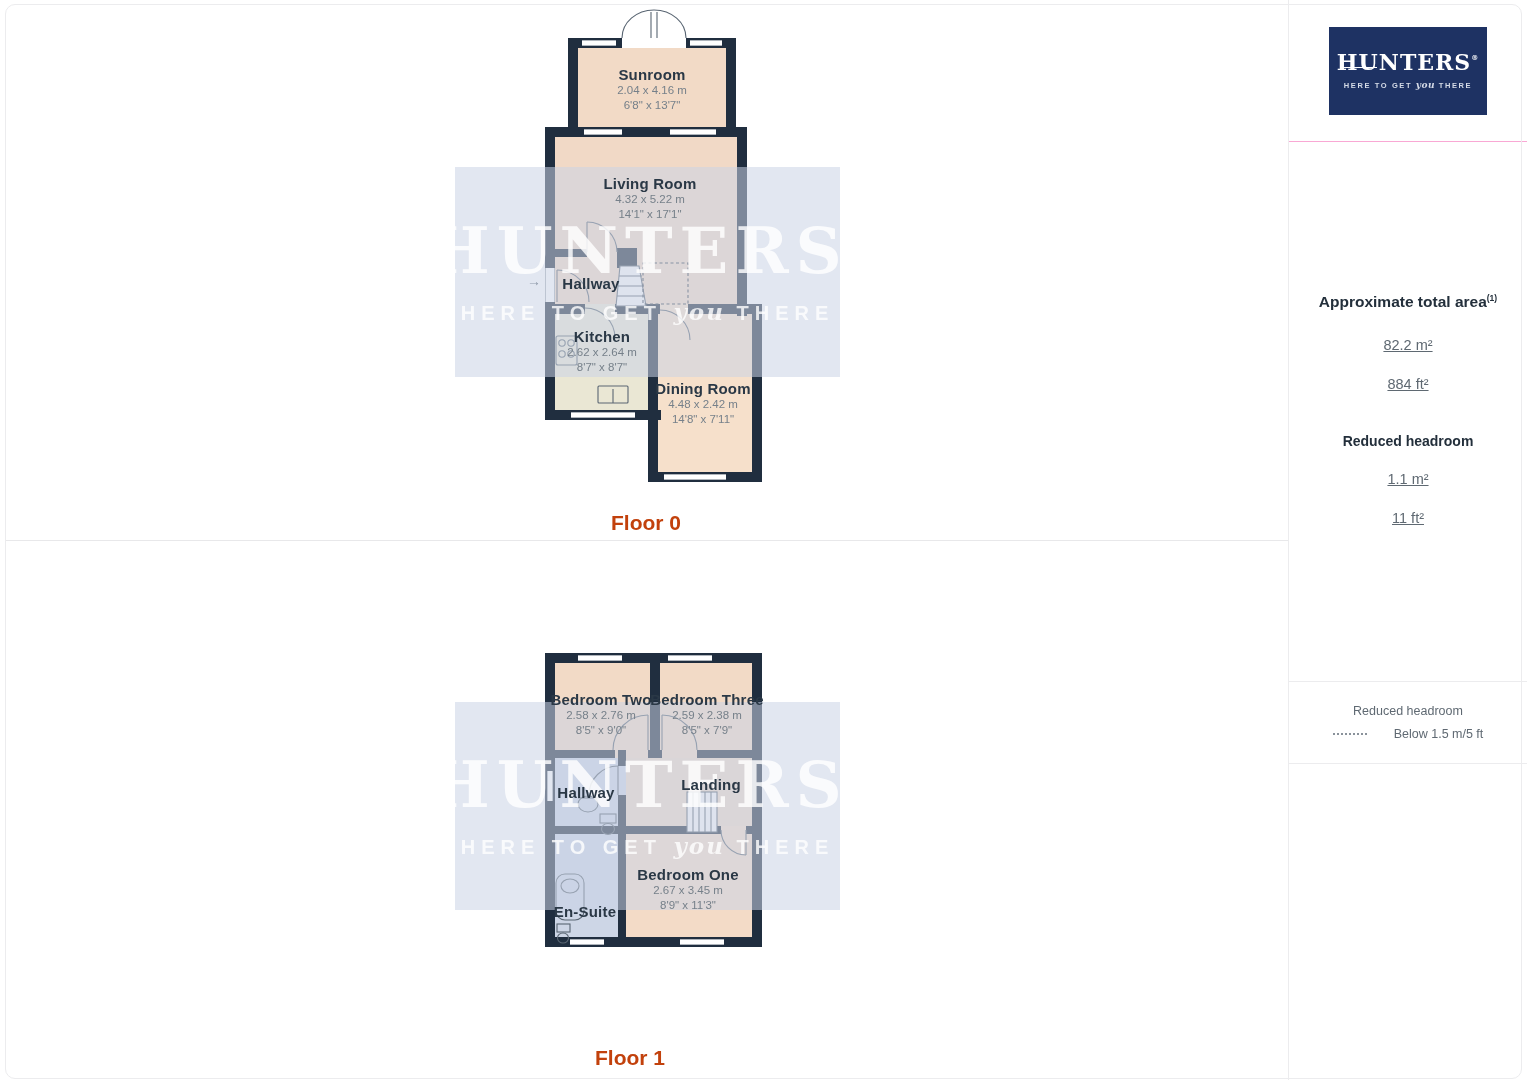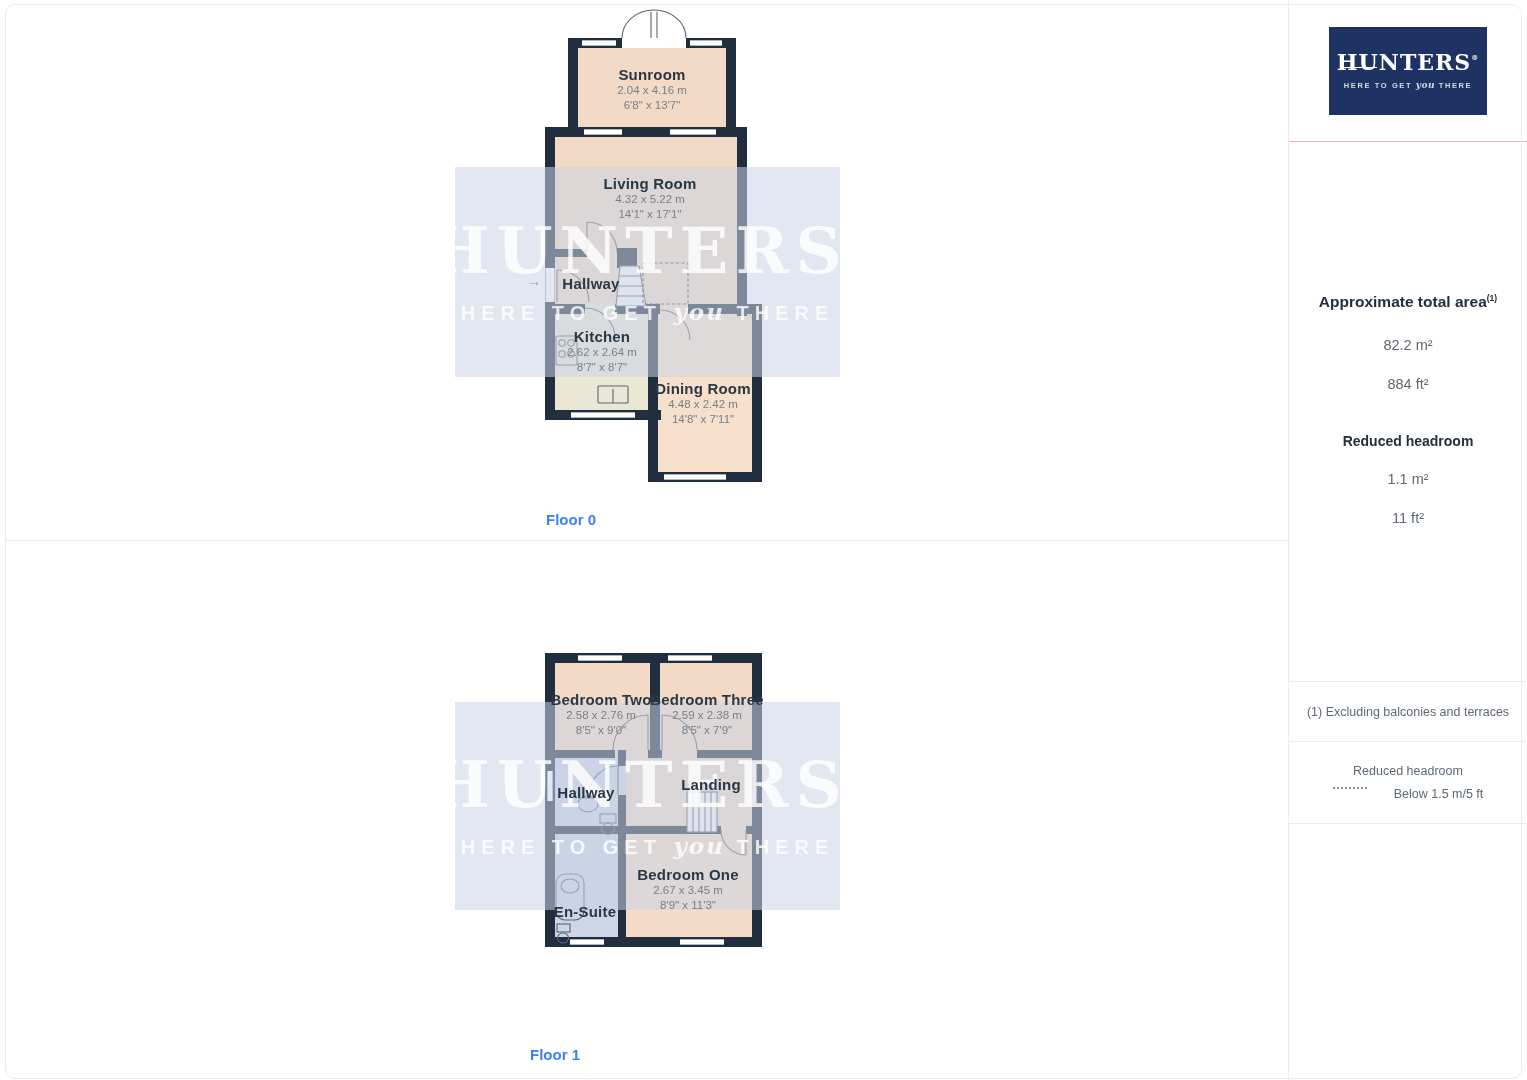--- a/index.html
+++ b/index.html
@@ -23,46 +23,46 @@
       align-items:center;justify-content:center;gap:15px;}
   .wm-title{font-family:"DejaVu Serif", serif;font-weight:bold;font-size:64px;letter-spacing:7px;
             color:rgba(255,255,255,0.82);line-height:1;white-space:nowrap;}
   .wm-reg{font-size:17px;vertical-align:28px;letter-spacing:0;}
   .wm-tag{font-size:20px;letter-spacing:6px;color:rgba(255,255,255,0.8);white-space:nowrap;font-weight:bold;}
   .wm-tag em{font-family:"DejaVu Serif", serif;font-size:23px;letter-spacing:2px;text-transform:lowercase;}
 
   .rlabel{position:absolute;z-index:7;text-align:center;color:#2a3846;}
   .rname{font-weight:bold;font-size:15px;letter-spacing:.2px;}
   .rdim{font-size:11.5px;color:#76808a;line-height:1.3;}
-  .floor-label{position:absolute;z-index:7;width:200px;text-align:left;font-weight:bold;font-size:15px;color:#3b82f6;}
+  .floor-label{position:absolute;z-index:7;width:200px;text-align:center;font-weight:bold;font-size:21px;color:#c2410c;}
   .entry-arrow{position:absolute;z-index:5;font-size:14px;color:#4a5763;}
 
   
   .sidebar{position:absolute;left:1288px;top:0;width:239px;height:1080px;border-left:1px solid #ececee;
            box-sizing:border-box;background:#fff;z-index:9;}
   .sec{box-sizing:border-box;display:flex;flex-direction:column;align-items:center;justify-content:center;}
   .sec-logo{height:142px;border-bottom:1px solid #f9a8d4;}
   .logo-box{position:relative;width:158px;height:88px;background:#1e3263;display:flex;flex-direction:column;
             align-items:center;justify-content:center;gap:7px;}
   .logo-title{font-family:"DejaVu Serif", serif;font-weight:bold;font-size:22px;letter-spacing:1px;color:#fff;
               line-height:1;white-space:nowrap;}
   .logo-reg{font-size:7px;vertical-align:10px;}
   .logo-bar{position:absolute;left:12px;top:40px;width:36px;height:1px;background:#fff;}
   .logo-tag{font-size:7.5px;letter-spacing:1.6px;color:#d5dbe7;white-space:nowrap;font-weight:bold;}
   .logo-tag em{font-family:"DejaVu Serif", serif;font-size:9px;letter-spacing:.5px;text-transform:lowercase;}
 
   .sec-area{height:540px;border-bottom:1px solid #ececee;gap:15px;}
   .area-title{font-weight:bold;font-size:15.5px;color:#232f3b;}
   .area-title sup{font-size:8.5px;}
-  .area-val{font-size:14.5px;color:#5f6972;line-height:1.62;text-align:right;}
+  .area-val{font-size:14.5px;color:#5f6972;line-height:1.62;text-align:right;text-decoration:underline;}
   .area-sub{font-weight:bold;font-size:14px;color:#232f3b;margin-top:22px;}
 
   .sec-footnote{height:60px;border-bottom:1px solid #ececee;font-size:12.5px;color:#5f6972;}
   .sec-legend{height:82px;border-bottom:1px solid #ececee;font-size:12.5px;color:#5f6972;gap:9px;}
-  .legend-row{display:flex;align-items:flex-start;gap:27px;}
+  .legend-row{display:flex;align-items:center;gap:27px;}
   .legend-dash{display:inline-block;width:34px;height:0;border-top:2px dotted #8a929b;}
   .sec-disclaimer{height:240px;justify-content:flex-start;padding:19px 12px 0 12px;font-size:12.5px;
                   color:#5f6972;line-height:1.55;text-align:center;gap:13px;}
 </style>
 </head>
 <body>
 
 <div class="page">
   <div class="main">
 
@@ -268,23 +268,20 @@
 
     <div class="sec sec-area">
       <div class="area-title"><span>Approximate total area</span><sup>(1)</sup></div>
       <div class="area-val" style="margin-top:8px">82.2 m²</div>
       <div class="area-val">884 ft²</div>
       <div class="area-sub">Reduced headroom</div>
       <div class="area-val" style="margin-top:4px">1.1 m²</div>
       <div class="area-val">11 ft²</div>
     </div>
 
-    <div class="sec sec-footnote">
-      <div>(1) Excluding balconies and terraces</div>
-    </div>
 
     <div class="sec sec-legend">
       <div>Reduced headroom</div>
       <div class="legend-row">
         <span class="legend-dash"></span>
         <span>Below 1.5 m/5 ft</span>
       </div>
     </div>
 
     <div class="sec sec-disclaimer">

